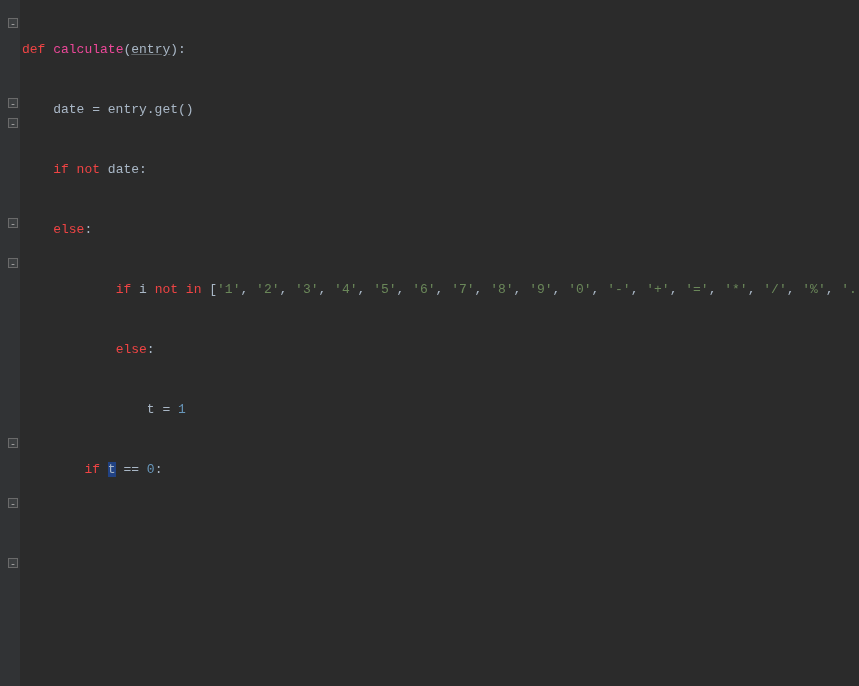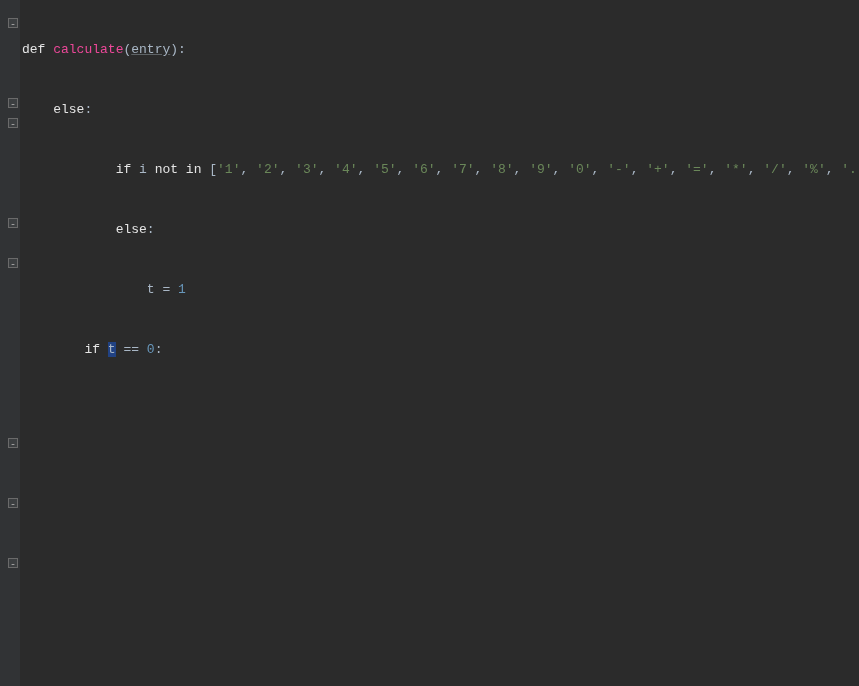--- a/index.html
+++ b/index.html
@@ -50,21 +50,21 @@
     top: 0;
     width: 837px;
   }
   .ln {
     height: 20px;
     white-space: pre;
   }
   .cursor-sel {
     background: #214283;
   }
-  .kw { color: #e5e5e5; font-family: Liberation Mono, monospace; }
+  .kw { color: #ef4444; font-family: Liberation Mono, monospace; }
   .fn { color: #ec4899; }
   .param { color: #a9b7c6; text-decoration: underline; text-decoration-color: #5e6366; }
   .num { color: #6897bb; }
   .str { color: #6a8759; }
 </style>
 </head>
 <body>
 
 <div class="editor">
   <div class="gutter">
@@ -73,20 +73,22 @@
     <div class="fold" style="top:118px"></div>
     <div class="fold" style="top:218px"></div>
     <div class="fold" style="top:258px"></div>
     <div class="fold" style="top:438px"></div>
     <div class="fold" style="top:498px"></div>
     <div class="fold" style="top:558px"></div>
   </div>
 
   <div class="code">
     <div class="ln"><span class="kw">def </span><span class="fn">calculate</span><span>(</span><span class="param">entry</span><span>):</span></div>
+    <div class="ln"><span>    date = entry.get()</span></div>
+    <div class="ln"><span>    </span><span class="kw">if not </span><span>date:</span></div>
     <div class="ln"><span>    </span><span class="kw">else</span><span>:</span></div>
     <div class="ln"><span>            </span><span class="kw">if </span><span>i </span><span class="kw">not in </span><span>[</span><span class="str">'1'</span><span>, </span><span class="str">'2'</span><span>, </span><span class="str">'3'</span><span>, </span><span class="str">'4'</span><span>, </span><span class="str">'5'</span><span>, </span><span class="str">'6'</span><span>, </span><span class="str">'7'</span><span>, </span><span class="str">'8'</span><span>, </span><span class="str">'9'</span><span>, </span><span class="str">'0'</span><span>, </span><span class="str">'-'</span><span>, </span><span class="str">'+'</span><span>, </span><span class="str">'='</span><span>, </span><span class="str">'*'</span><span>, </span><span class="str">'/'</span><span>, </span><span class="str">'%'</span><span>, </span><span class="str">'.'</span></div>
     <div class="ln"><span>            </span><span class="kw">else</span><span>:</span></div>
     <div class="ln"><span>                t = </span><span class="num">1</span></div>
     <div class="ln"><span>        </span><span class="kw">if </span><span class="cursor-sel">t</span><span> == </span><span class="num">0</span><span>:</span></div>
     
     
     
     
     

